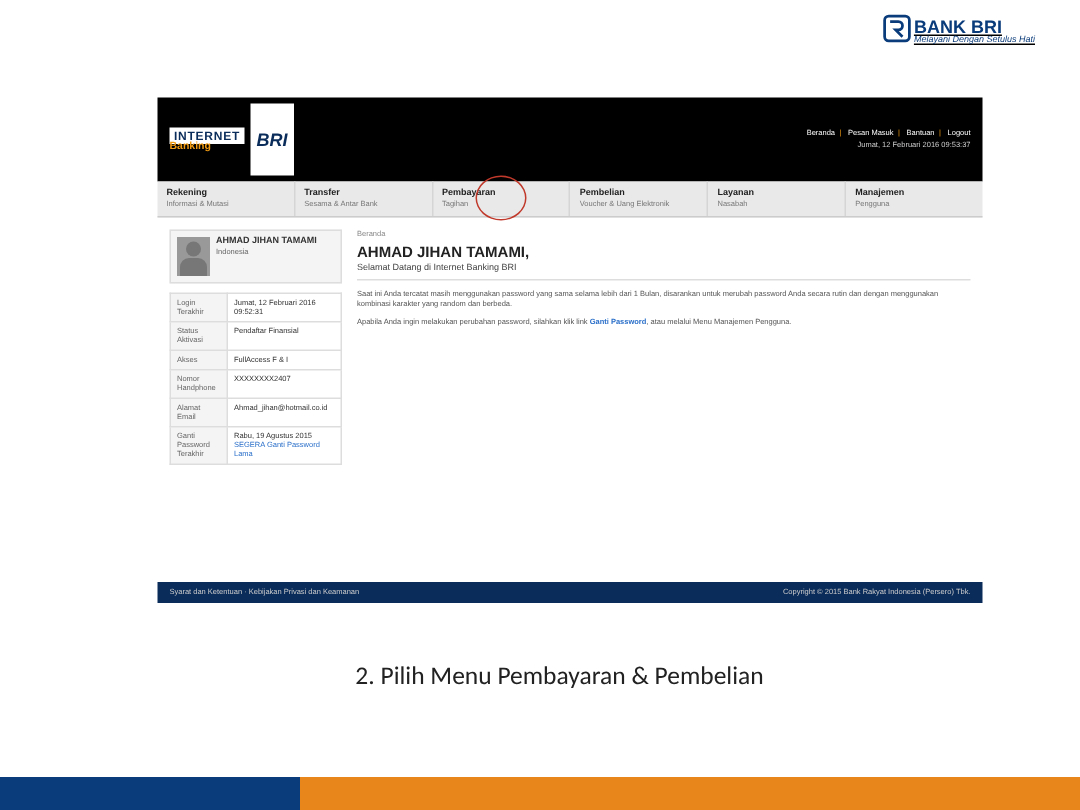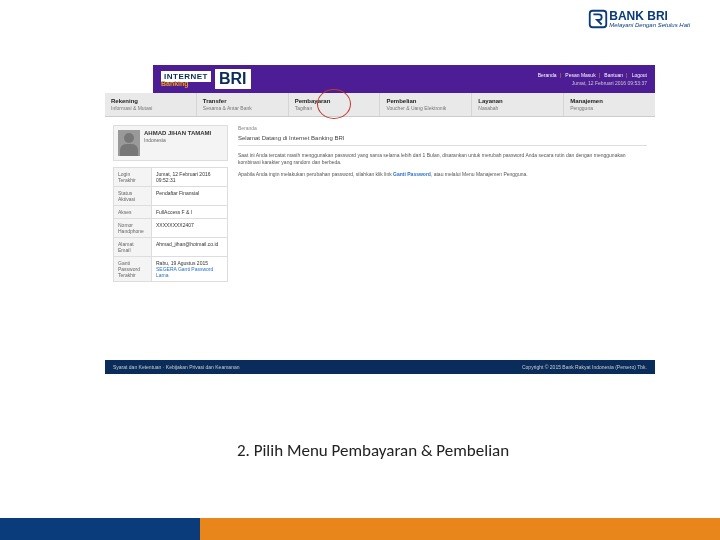--- a/index.html
+++ b/index.html
@@ -1,29 +1,29 @@
 <!DOCTYPE html>
 <html><head>
 <meta charset="utf-8">
 <style>
   * { box-sizing: border-box; margin: 0; padding: 0; }
   body { width: 720px; height: 540px; background: #fff; font-family: Arial, sans-serif; position: relative; overflow: hidden; }
 
-  .brand-top { position: absolute; top: 8px; right: 30px; display: flex; align-items: center; gap: 0; }
+  .brand-top { position: absolute; top: 8px; right: 30px; display: flex; align-items: flex-end; gap: 0; text-decoration: underline; }
   .brand-top .logo { width: 22px; height: 22px; }
   .brand-top .txt { font-size: 12px; font-weight: bold; color: #0a3b7a; line-height: 1; }
   .brand-top .tag { font-size: 6px; color: #0a3b7a; font-style: italic; }
 
   .page { position: absolute; top: 65px; left: 105px; width: 550px; background: #fff; font-size: 6px; color: #333; }
 
-  .hdr-bar { background: #4c1d95; color: #fff; display: flex; align-items: center; justify-content: space-between; padding: 4px 8px; margin-left: 48px; }
+  .hdr-bar { background: #000000; color: #fff; display: flex; align-items: center; justify-content: space-between; padding: 4px 8px; }
   .ib-logo { display: flex; align-items: center; gap: 2px; }
   .ib-logo .word-internet { background: #fff; color: #0a2c5a; font-weight: bold; padding: 1px 3px; font-size: 8px; letter-spacing: 0.5px; }
   .ib-logo .word-banking { color: #f39c12; font-size: 7px; font-weight: bold; margin-top: -1px; display: block; }
-  .ib-logo .word-bri { background: #fff; color: #0a2c5a; font-weight: bold; padding: 1px 4px; font-size: 16px; margin-left: 2px; }
+  .ib-logo .word-bri { background: #fff; color: #0a2c5a; font-weight: bold; padding: 17px 4px; font-size: 12px; margin-left: 2px; font-style: italic; }
   .hdr-right { text-align: right; font-size: 5px; }
   .hdr-links a { color: #fff; text-decoration: none; }
   .hdr-links .sep { color: #f39c12; margin: 0 3px; }
   .hdr-date { color: #ccc; margin-top: 2px; }
 
   .nav { background: #e9e9e9; display: flex; border-bottom: 1px solid #ccc; }
   .nav-item { flex: 1; padding: 5px 6px; border-right: 1px solid #d5d5d5; position: relative; }
   .nav-item:last-child { border-right: none; }
   .nav-item .t { font-weight: bold; font-size: 6px; color: #222; }
   .nav-item .s { font-size: 5px; color: #777; margin-top: 1px; }
@@ -154,20 +154,21 @@
             </tr>
         <tr>
               <td class="l">Ganti Password Terakhir</td>
               <td><span>Rabu, 19 Agustus 2015</span><br><a>SEGERA Ganti Password Lama</a></td>
             </tr>
       </tbody>
         </table>
     </div>
     <div class="main">
       <div class="crumb">Beranda</div>
+      <div class="welcome-name">AHMAD JIHAN TAMAMI,</div>
       <div class="welcome-sub">Selamat Datang di Internet Banking BRI</div>
       <div class="para">Saat ini Anda tercatat masih menggunakan password yang sama selama lebih dari 1 Bulan, disarankan untuk merubah password Anda secara rutin dan dengan menggunakan kombinasi karakter yang random dan berbeda.</div>
       <div class="para"><span>Apabila Anda ingin melakukan perubahan password, silahkan klik link </span><a>Ganti Password</a><span>, atau melalui Menu Manajemen Pengguna.</span></div>
     </div>
   </div>
 
   <div class="footer">
     <div>Syarat dan Ketentuan · Kebijakan Privasi dan Keamanan</div>
     <div>Copyright © 2015 Bank Rakyat Indonesia (Persero) Tbk.</div>
   </div>

